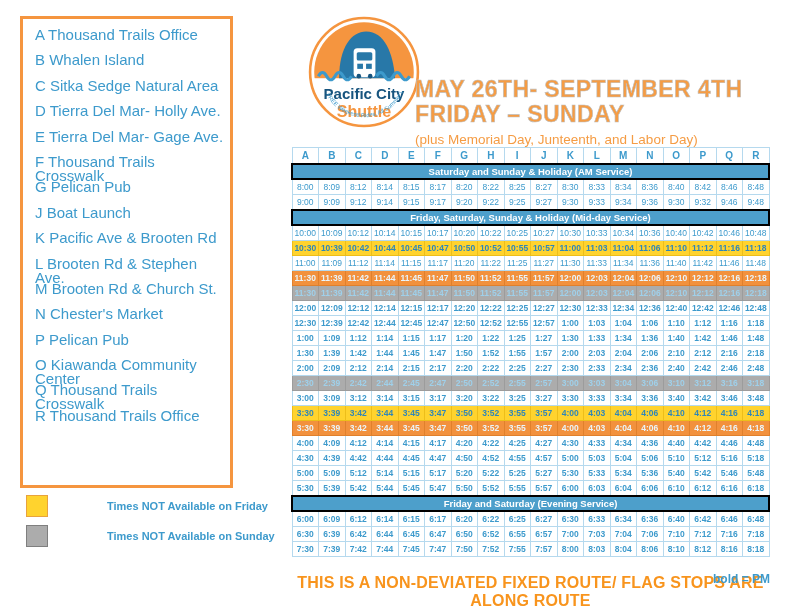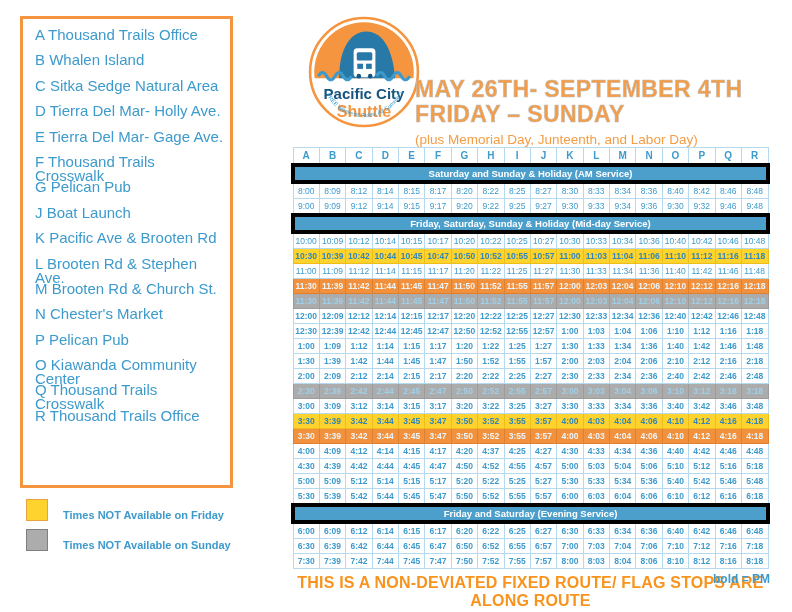--- a/index.html
+++ b/index.html
@@ -6,40 +6,40 @@
   .page{position:relative;width:792px;height:612px;background:#fff;overflow:hidden;
         font-family:"Liberation Sans",sans-serif;}
 
   
   .stops-box{position:absolute;left:20px;top:16px;width:213px;height:472px;
              border:3px solid #F5953F;box-sizing:border-box;padding:9px 4px 0 12px;}
   .stop-item{height:25.4px;font-size:15px;font-weight:normal;color:#3D9ACC;line-height:14px;}
 
   
   .legend{position:absolute;left:26px;top:491px;}
-  .legend-item{display:flex;align-items:flex-end;height:30px;}
+  .legend-item{display:flex;align-items:center;height:30px;gap:44px;}
   .swatch{width:22px;height:22px;margin-right:15px;border:1px solid #999;box-sizing:border-box;flex:0 0 auto;}
   .legend-label{font-size:11px;font-weight:bold;color:#3D9ACC;}
 
   
   .logo{position:absolute;left:308px;top:16px;width:112px;height:112px;}
 
   
   .title-block{position:absolute;left:415px;top:49px;width:372px;margin-top:28px;}
   .title-line{font-size:23px;font-weight:bold;color:#F59C44;line-height:1.08;letter-spacing:.4px;
               -webkit-text-stroke:.6px #BDBDBD;}
   .subtitle{margin-top:5px;font-size:13.5px;font-weight:normal;color:#F59C44;}
 
   
   .table-wrap{position:absolute;left:291px;top:147px;width:479px;}
   table{border-collapse:collapse;table-layout:fixed;width:100%;}
   th{color:#3D9ACC;font-size:10px;font-weight:bold;height:15px;text-align:center;
      border:1px solid #B5D9EE;padding:0;}
   tr.section-hdr td{background:#4D9FCB;color:#fff;font-weight:bold;font-size:9.5px;height:13px;
-     text-align:center;border:4px solid #000000;padding:0;}
+     text-align:center;border:2px solid #000000;padding:0;}
   td.time{font-size:8.5px;color:#3D9ACC;text-align:center;height:14px;
      border:1px solid #B5D9EE;padding:0;white-space:nowrap;}
   td.time.b{font-weight:bold;}
   tr.friday td{background:#FFD32E;color:#2F86B7;border-color:#EDBE1A;}
   tr.saturday td{background:#F2913D;color:#EAF5FC;border-color:#E0802C;}
   tr.sunday td{background:#ACACAC;color:#9FD0EA;border-color:#9C9C9C;}
 
   
   .route-note{position:absolute;left:291px;top:574px;width:479px;text-align:center;
      color:#F8941D;font-weight:bold;font-size:16px;letter-spacing:.2px;}
@@ -466,21 +466,21 @@
             <td class="time b">4:18</td>
           </tr>
           <tr>
             <td class="time b">4:00</td>
             <td class="time b">4:09</td>
             <td class="time b">4:12</td>
             <td class="time b">4:14</td>
             <td class="time b">4:15</td>
             <td class="time b">4:17</td>
             <td class="time b">4:20</td>
-            <td class="time b">4:37</td>
+            <td class="time b">4:22</td>
             <td class="time b">4:25</td>
             <td class="time b">4:27</td>
             <td class="time b">4:30</td>
             <td class="time b">4:33</td>
             <td class="time b">4:34</td>
             <td class="time b">4:36</td>
             <td class="time b">4:40</td>
             <td class="time b">4:42</td>
             <td class="time b">4:46</td>
             <td class="time b">4:48</td>

